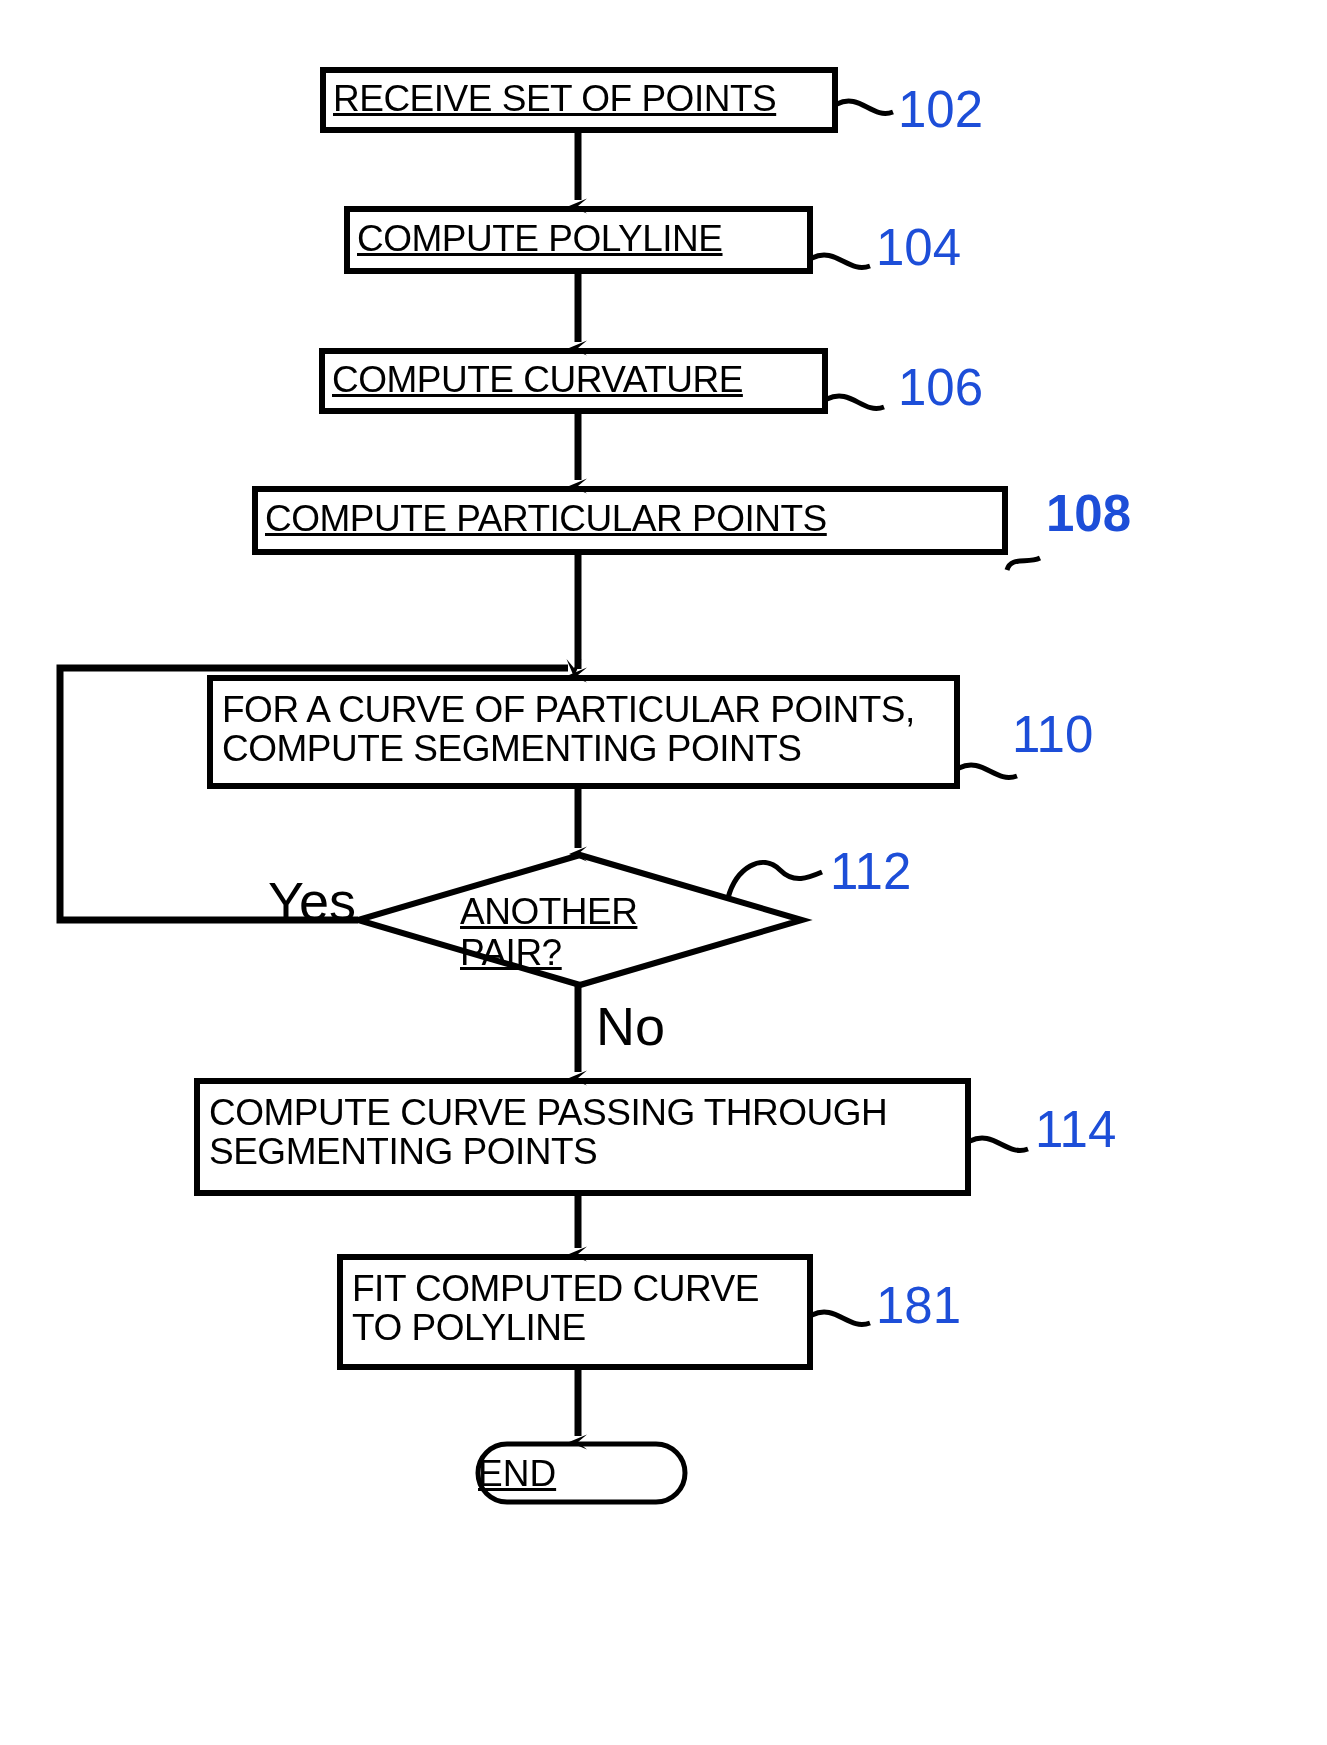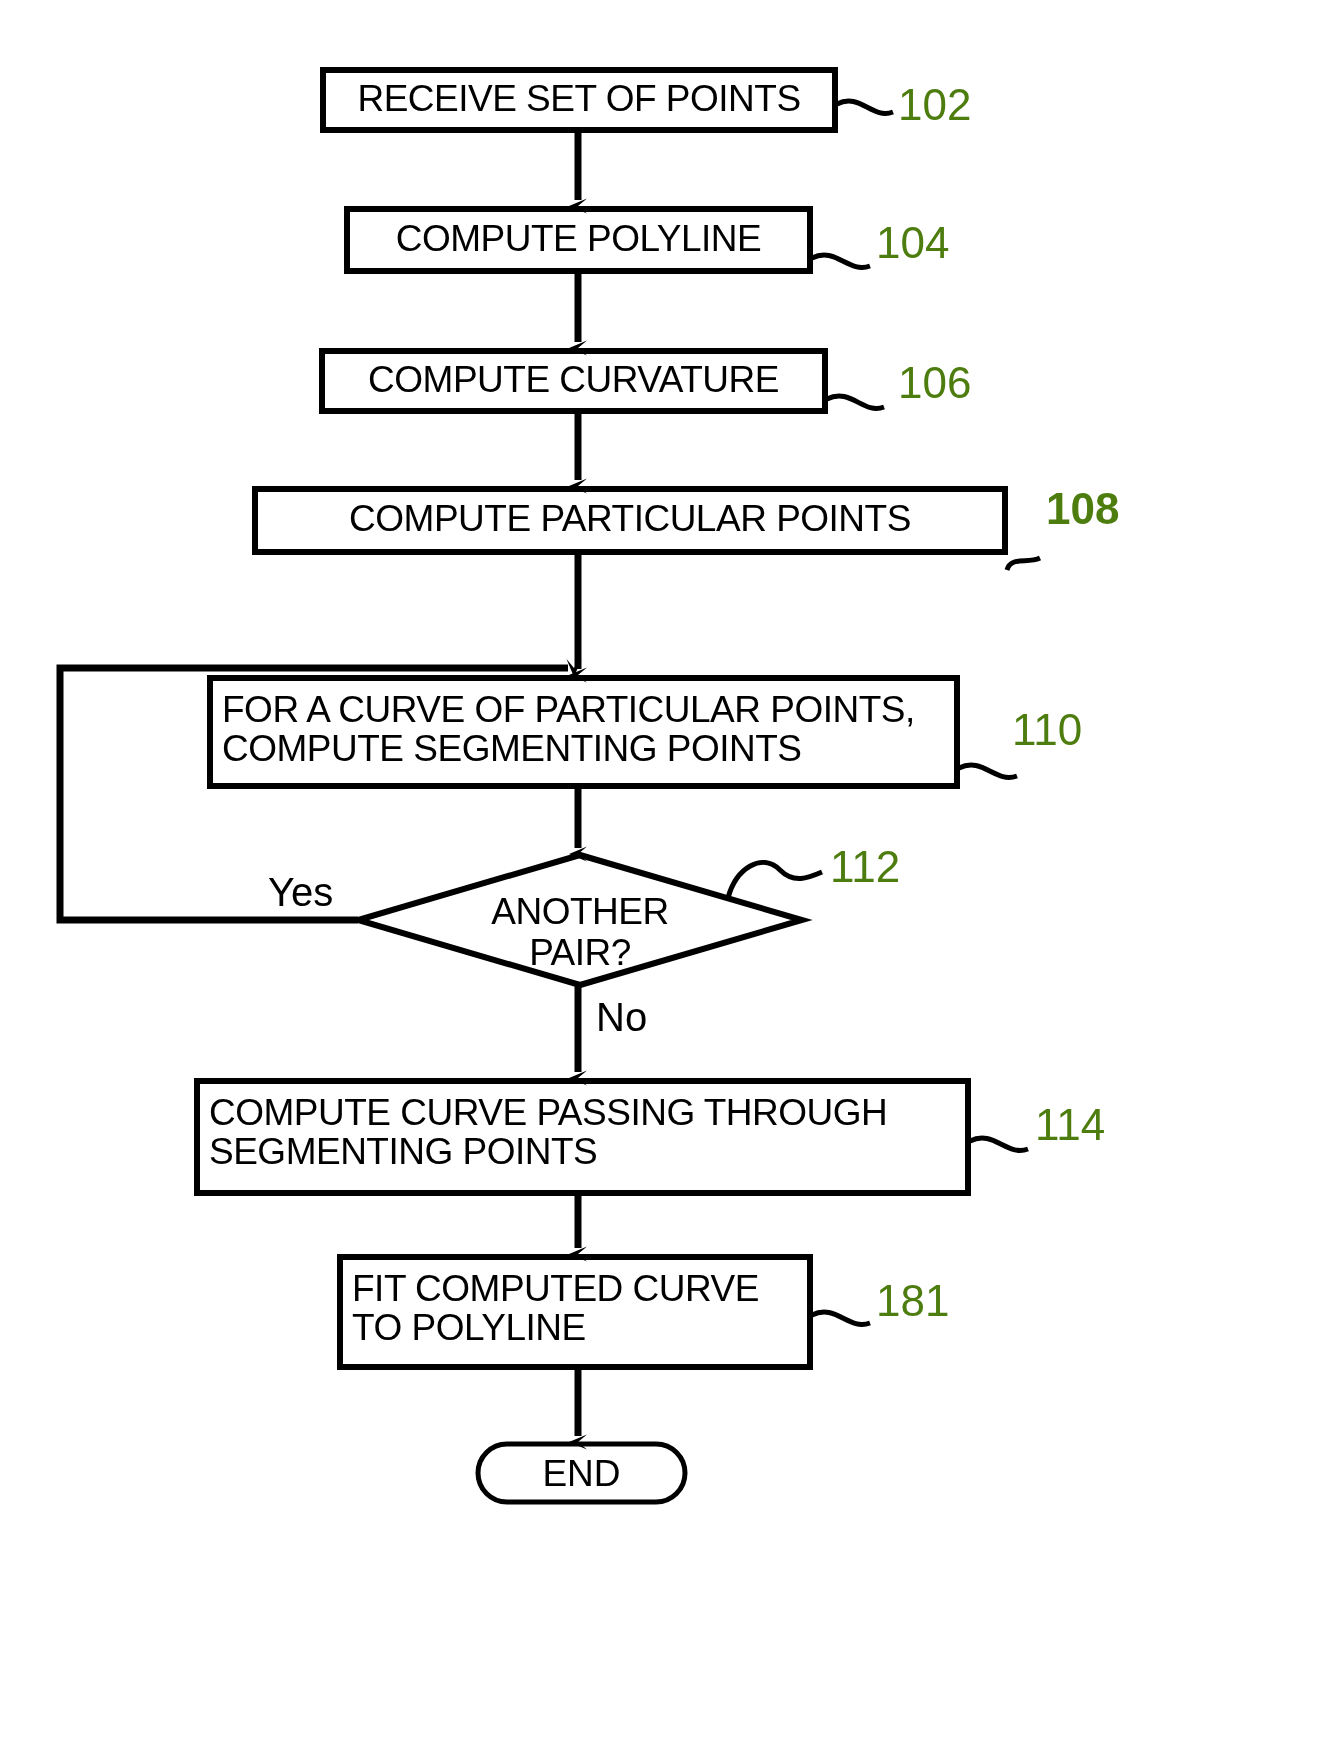--- a/index.html
+++ b/index.html
@@ -32,36 +32,37 @@
     line-height: 1.06;
     letter-spacing: -0.5px;
     white-space: pre-line;
   }
   .proc-text {
     font-size: 37px;
   }
   .ref-label {
     position: absolute;
     font-family: "Liberation Sans", sans-serif;
-    font-size: 44px;
-    color: #4d7c0f;
+    font-size: 51px;
+    color: #1d4ed8;
     letter-spacing: 0px;
   }
   .branch-label {
     position: absolute;
     font-family: "Liberation Sans", sans-serif;
-    font-size: 40px;
+    font-size: 54px;
     color: #000000;
   }
   .term-text {
     font-size: 37px;
     letter-spacing: 0px;
   }
   .center {
-    text-align: center;
+    text-align: left;
+    text-decoration: underline;
   }
   .left {
     text-align: left;
   }
 </style>
 </head>
 <body>
 
 <div id="stage">
 

